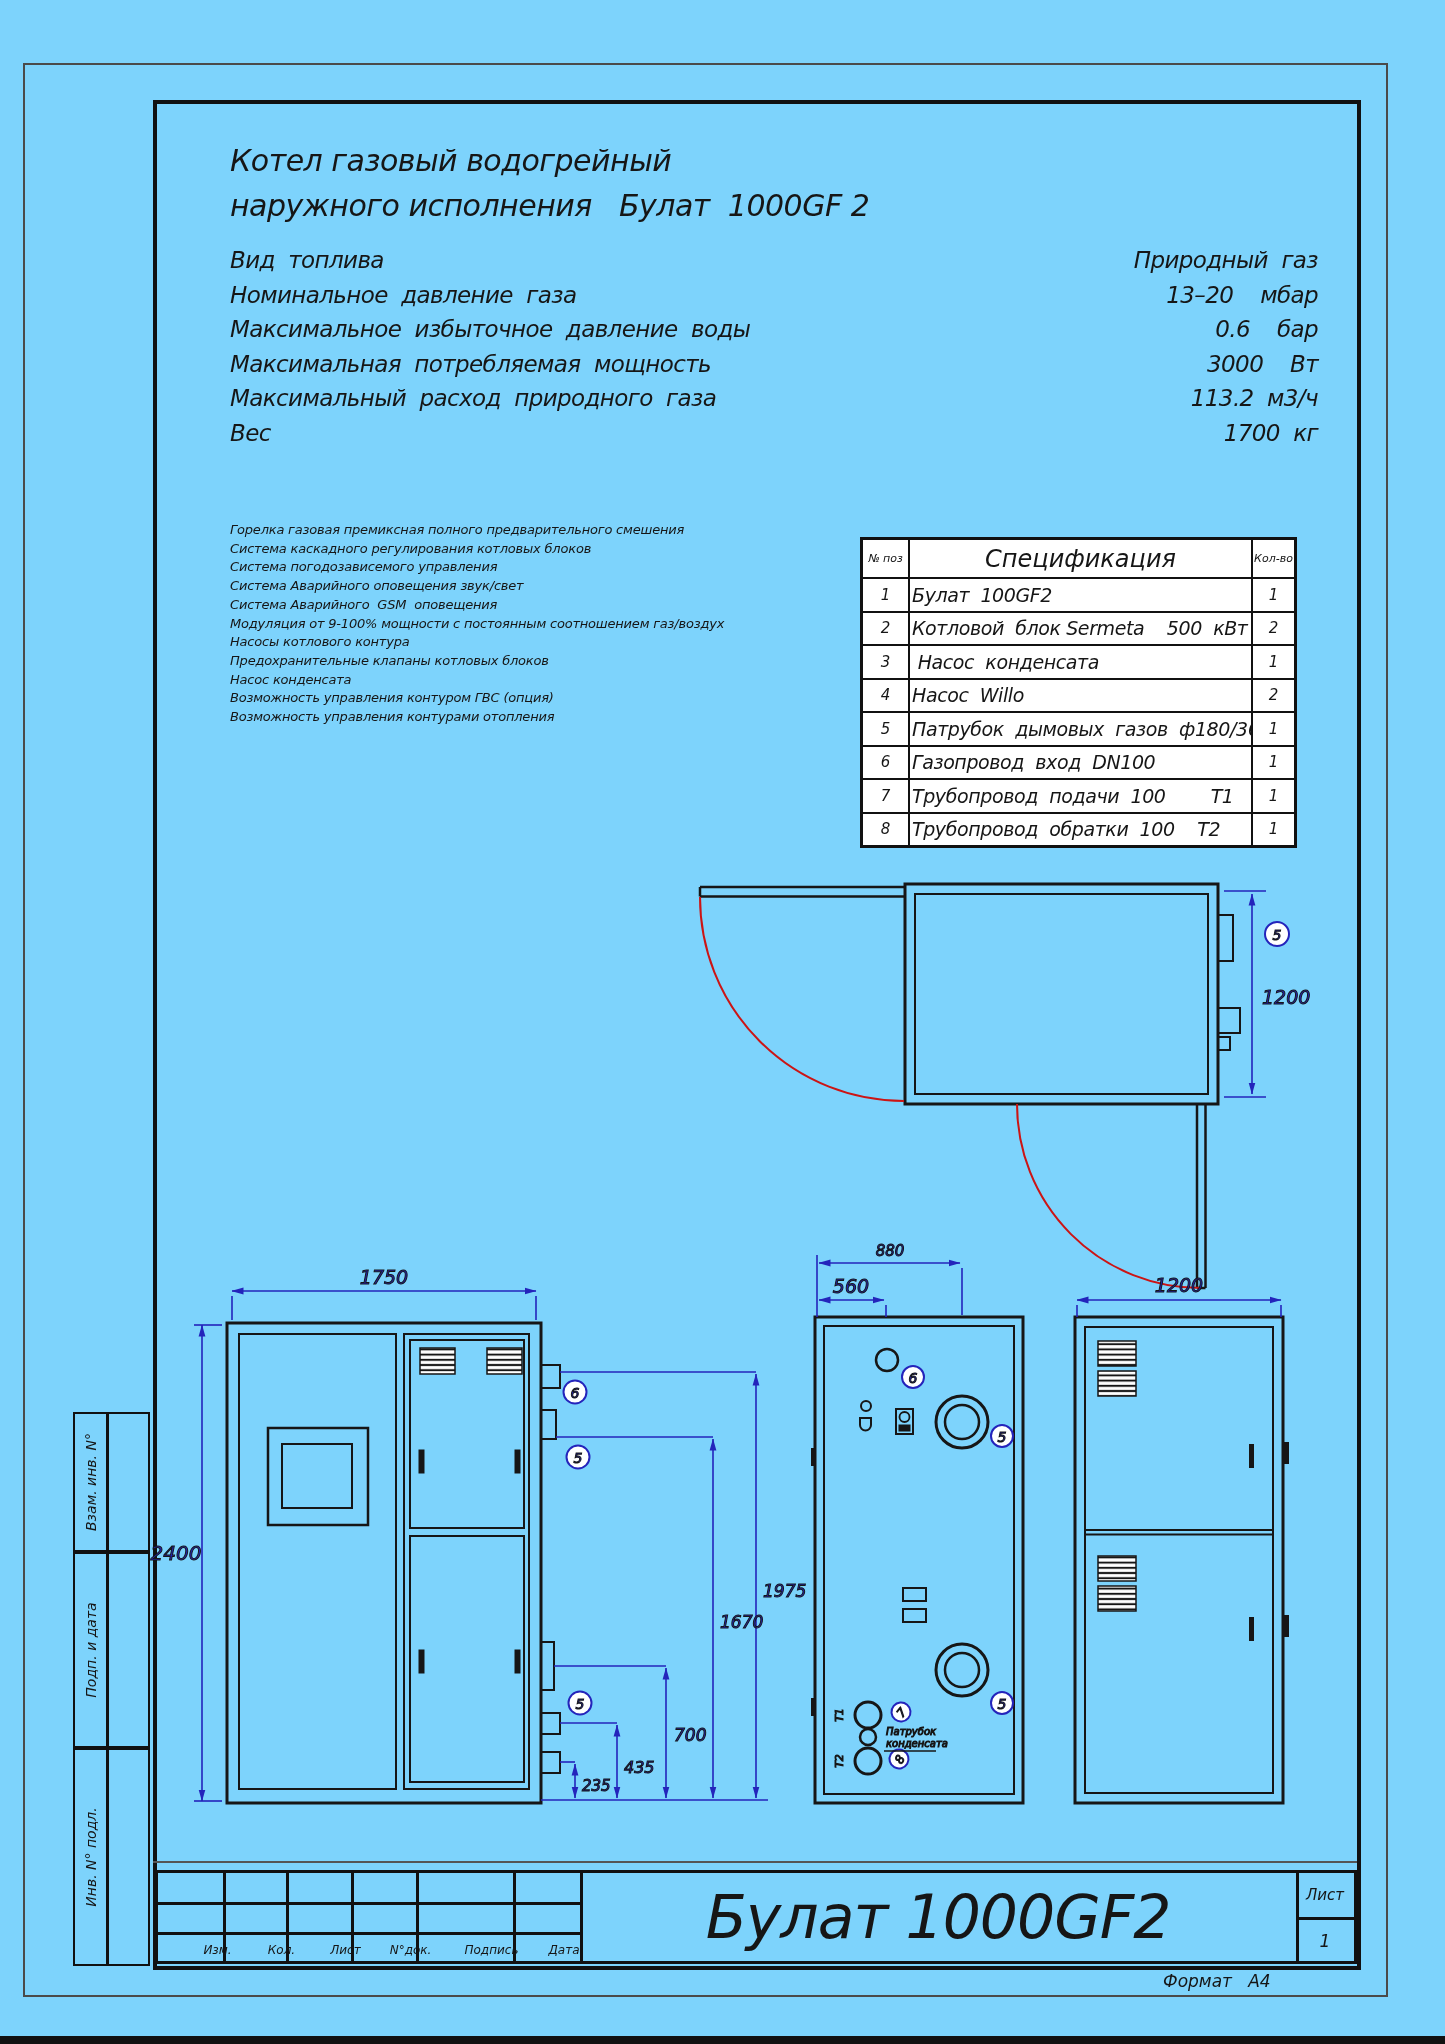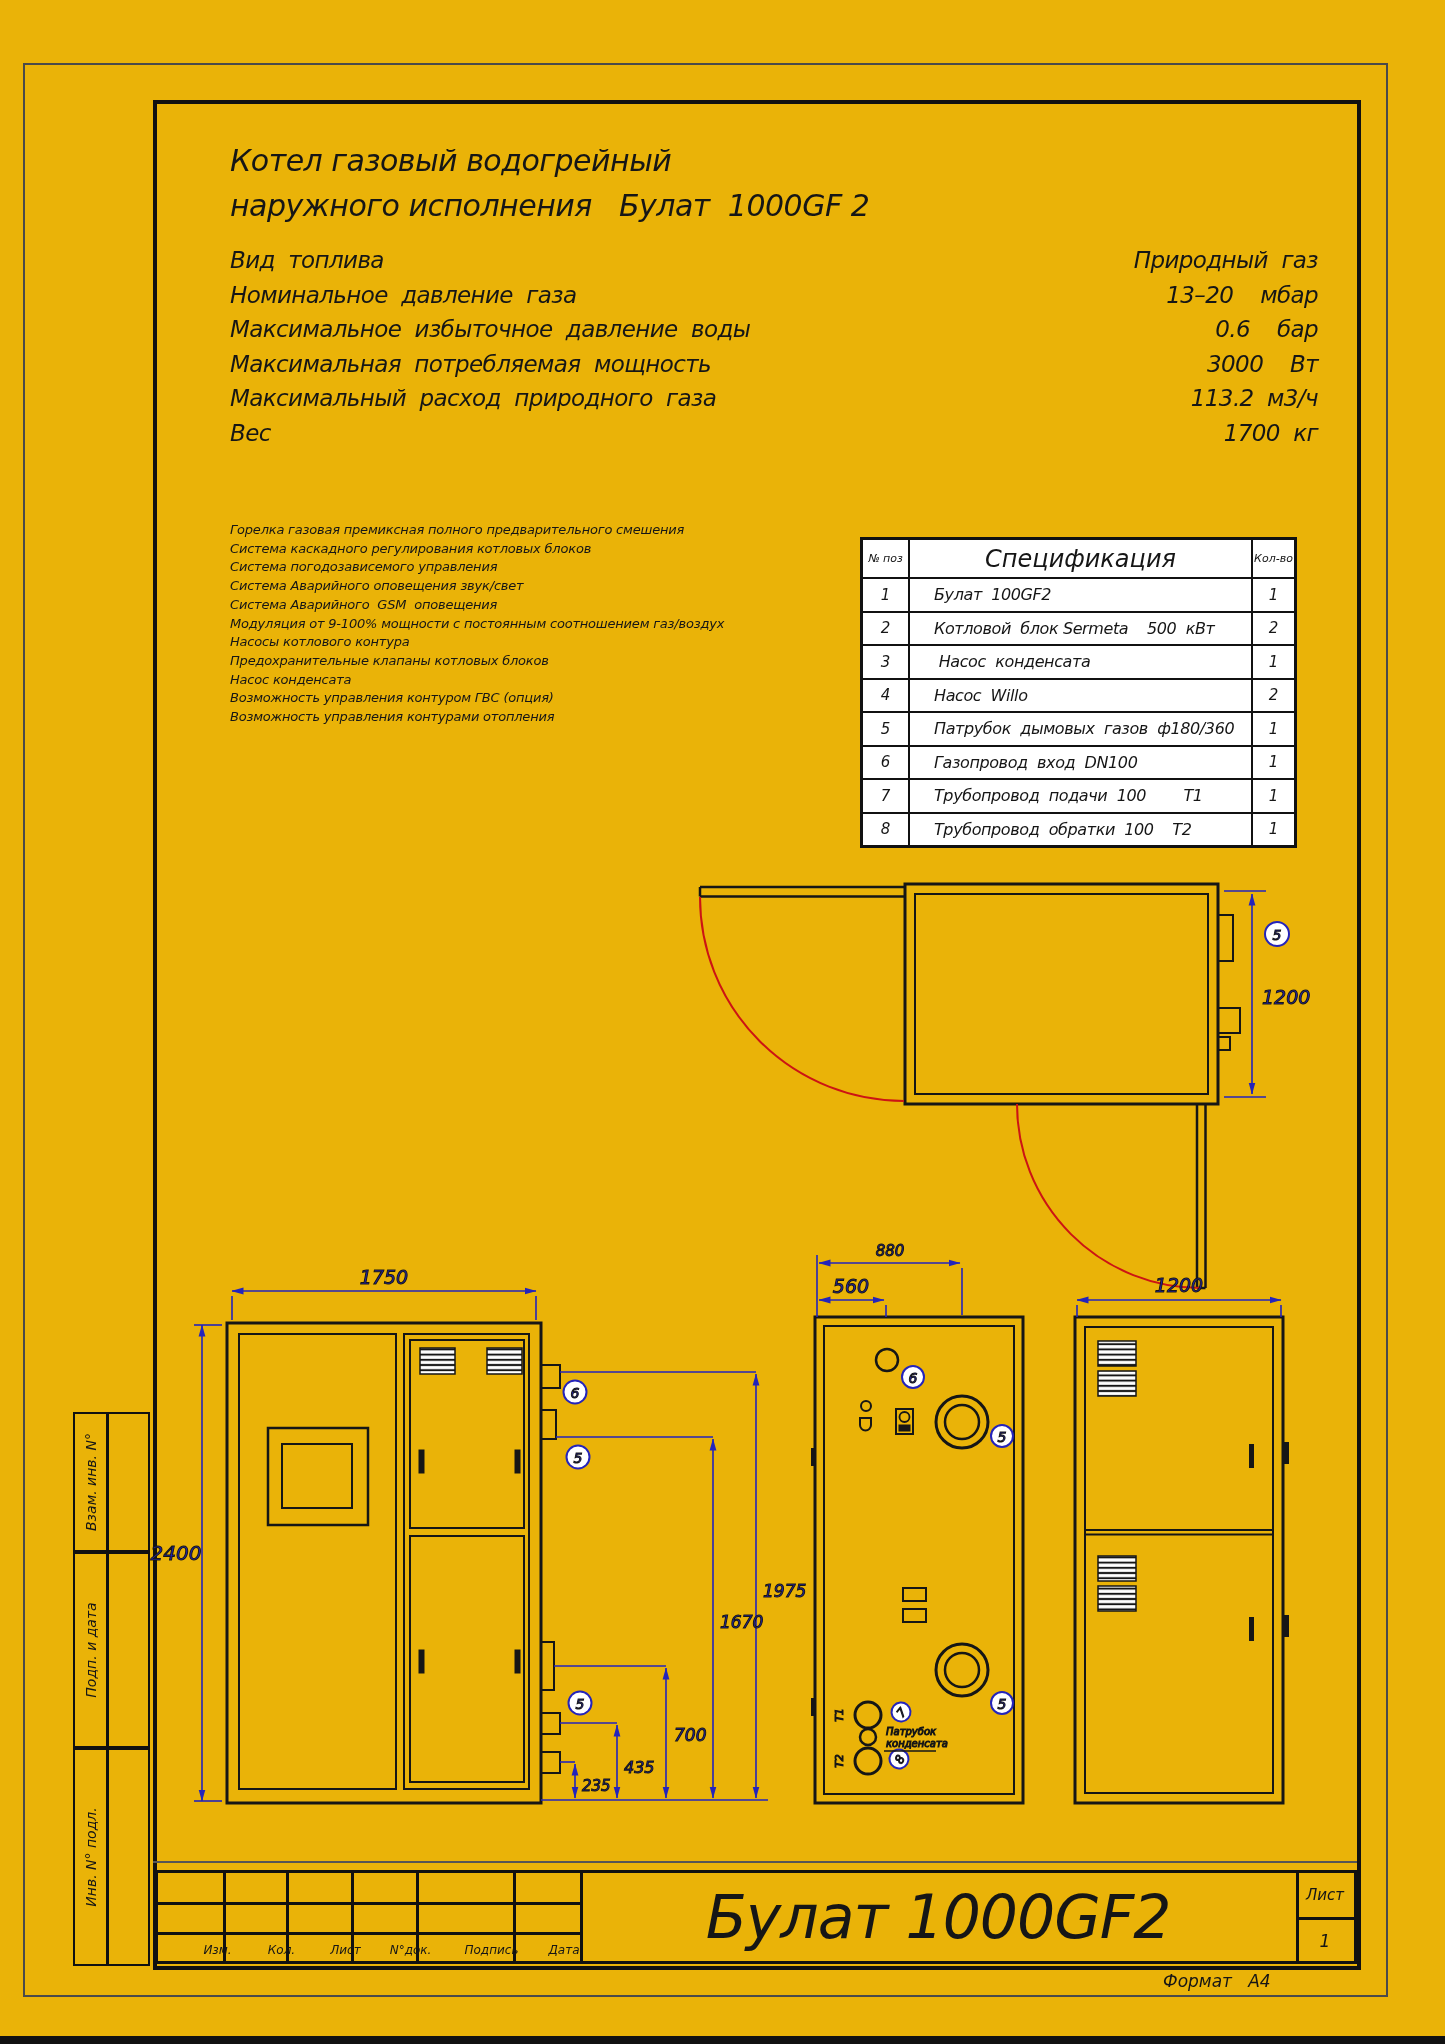--- a/index.html
+++ b/index.html
@@ -1,35 +1,35 @@
 <!DOCTYPE html>
 <html><head>
 <meta charset="utf-8">
 <style>
   html,body{margin:0;padding:0;background:#e8e8e8;}
-  .page{position:relative;width:1445px;height:2044px;background:#eab308;overflow:hidden;
+  .page{position:relative;width:1445px;height:2044px;background:#7dd3fc;overflow:hidden;
         font-family:"DejaVu Sans","Liberation Sans",sans-serif;font-style:italic;color:#161616;}
   .abs{position:absolute;}
   .pre{white-space:pre;}
   
   .outer-border{left:23px;top:63px;width:1361px;height:1930px;border:2px solid #4a4a4a;}
   .main-frame{left:153px;top:100px;width:1200px;height:1862px;border:4px solid #111;}
   .tb-topline{left:153px;top:1861px;width:1204px;height:0;border-top:2px solid #555;}
   .bottom-band{left:0;top:2036px;width:1445px;height:8px;background:#111;}
   
   .title1{left:230px;top:143px;font-size:30px;letter-spacing:-0.5px;}
   .title2{left:230px;top:188px;font-size:30px;letter-spacing:-0.5px;}
   .specs{left:230px;top:243px;width:1088px;}
   .spec-row{display:flex;justify-content:space-between;height:34.5px;align-items:center;font-size:23px;letter-spacing:-0.6px;}
   .features{left:230px;top:521px;width:820px;font-size:13px;line-height:18.7px;letter-spacing:-0.2px;}
   
   .spec-table{left:860px;top:537px;width:437px;border:3px solid #111;box-sizing:border-box;
               display:grid;grid-template-columns:45px 343px 43px;background:#fff;}
   .spec-table .c{display:flex;align-items:center;justify-content:center;box-sizing:border-box;overflow:hidden;}
-  .spec-table .name{justify-content:flex-start;padding-left:24px;font-size:16px;letter-spacing:-0.4px;}
+  .spec-table .name{justify-content:flex-start;padding-left:2px;font-size:19px;letter-spacing:-0.4px;}
   .spec-table .hdr{height:37px;}
   .spec-table .row{height:33.5px;border-top:2.5px solid #111;}
   .spec-table .cl{border-left:2.5px solid #111;}
   .spec-table .small{font-size:11px;}
   .spec-table .mid{font-size:15px;}
   .spec-table .big{font-size:24px;}
   
   .tblock{left:155px;top:1870px;width:1202px;height:94px;border:3px solid #111;box-sizing:border-box;}
   .tb-v{position:absolute;top:0;bottom:0;width:3px;background:#111;}
   .tb-h{position:absolute;height:3px;background:#111;}

